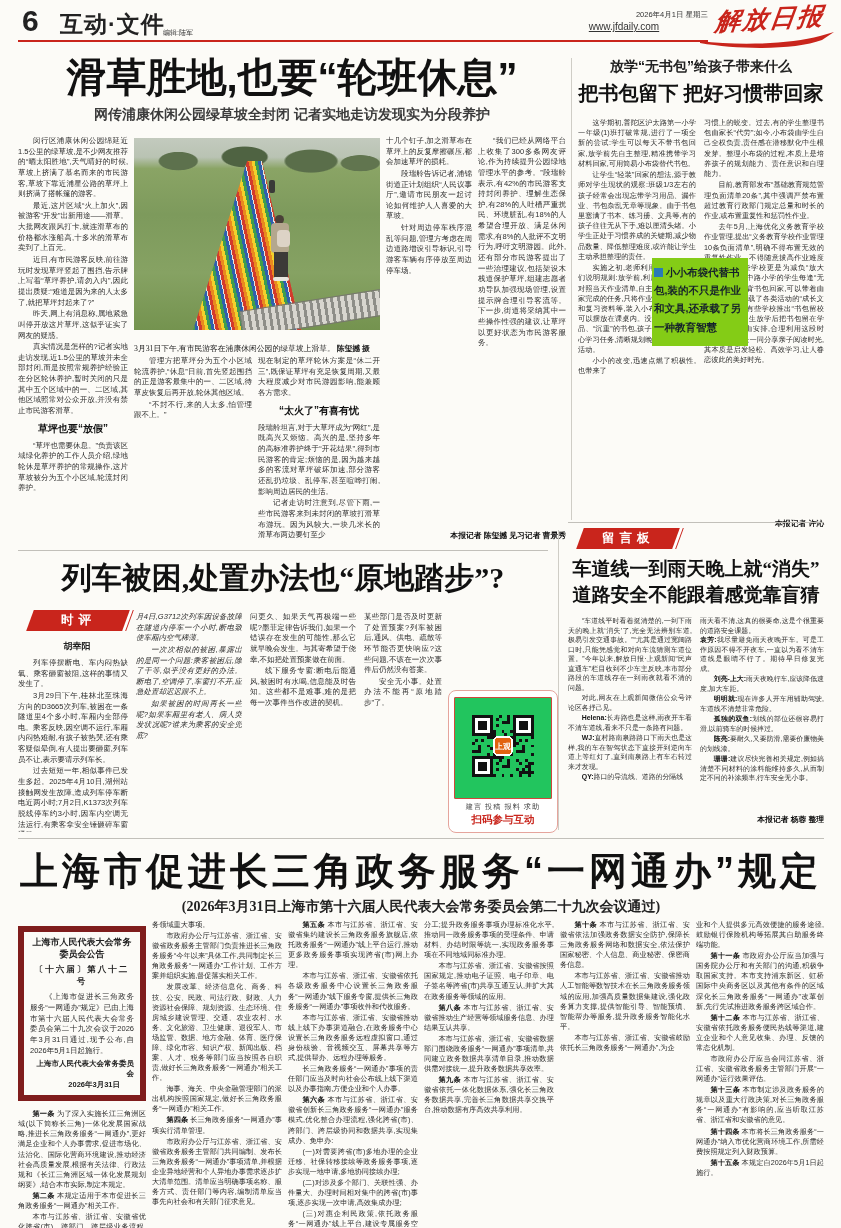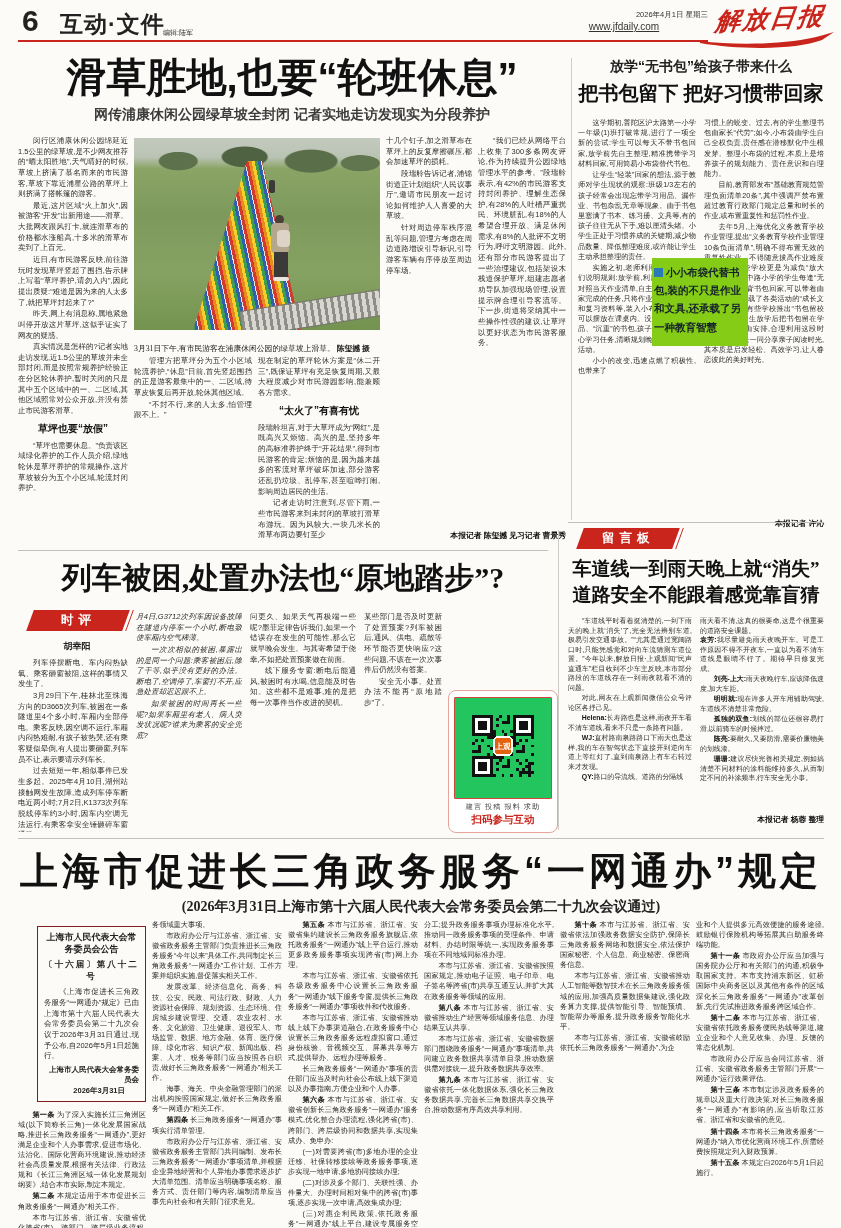--- a/index.html
+++ b/index.html
@@ -34,21 +34,21 @@
      clip-path:polygon(46% 12%,52% 12%,68% 100%,24% 100%);}
   .grate{position:absolute;right:-6%;bottom:2%;width:62%;height:13%;transform:rotate(-9deg);
      background:repeating-linear-gradient(90deg,#8e8e88 0 3px,#d8d6cf 3px 7px);border:1px solid #77766f;}
   .p-small{position:absolute;left:55%;top:22%;width:6px;height:13px;background:#3a3a38;border-radius:2px;}
   .p-head{position:absolute;left:57.5%;top:40%;width:9px;height:9px;border-radius:50%;background:#4a4038;}
   .p-body{position:absolute;left:55.5%;top:44.5%;width:18px;height:30px;background:#b4a78e;border-radius:4px;}
   .p-pack{position:absolute;left:58%;top:48%;width:13px;height:17px;background:#ddd3c6;border-radius:4px;}
   .p-legs{position:absolute;left:57%;top:59.5%;width:14px;height:26px;background:#3c3a38;}
   .p-shoe{position:absolute;left:56.5%;top:72.5%;width:16px;height:4px;background:#e8e6df;border-radius:2px;}
   
-  .notice{border:1px solid #7f1d1d;padding:5px 6px;margin-left:19px;}
+  .notice{border:6px solid #7f1d1d;padding:5px 6px;}
   .qrbox{border:1px solid #e5a49c;border-radius:8px;background:#fff;text-align:center;padding:6px 4px 5px;}
   .qrframe{display:inline-block;border:1.5px solid #d0483c;border-radius:1px;padding:17px;background:#22c55e;}
 </style>
 </head>
 <body>
 
 <div class="page">
 
   <div class="abs" style="left:22px;top:4px;font-size:30px;font-weight:900;">6</div>
   <div class="abs" style="left:60px;top:9px;font-size:23px;font-weight:900;letter-spacing:1px;">互动·文件</div>

